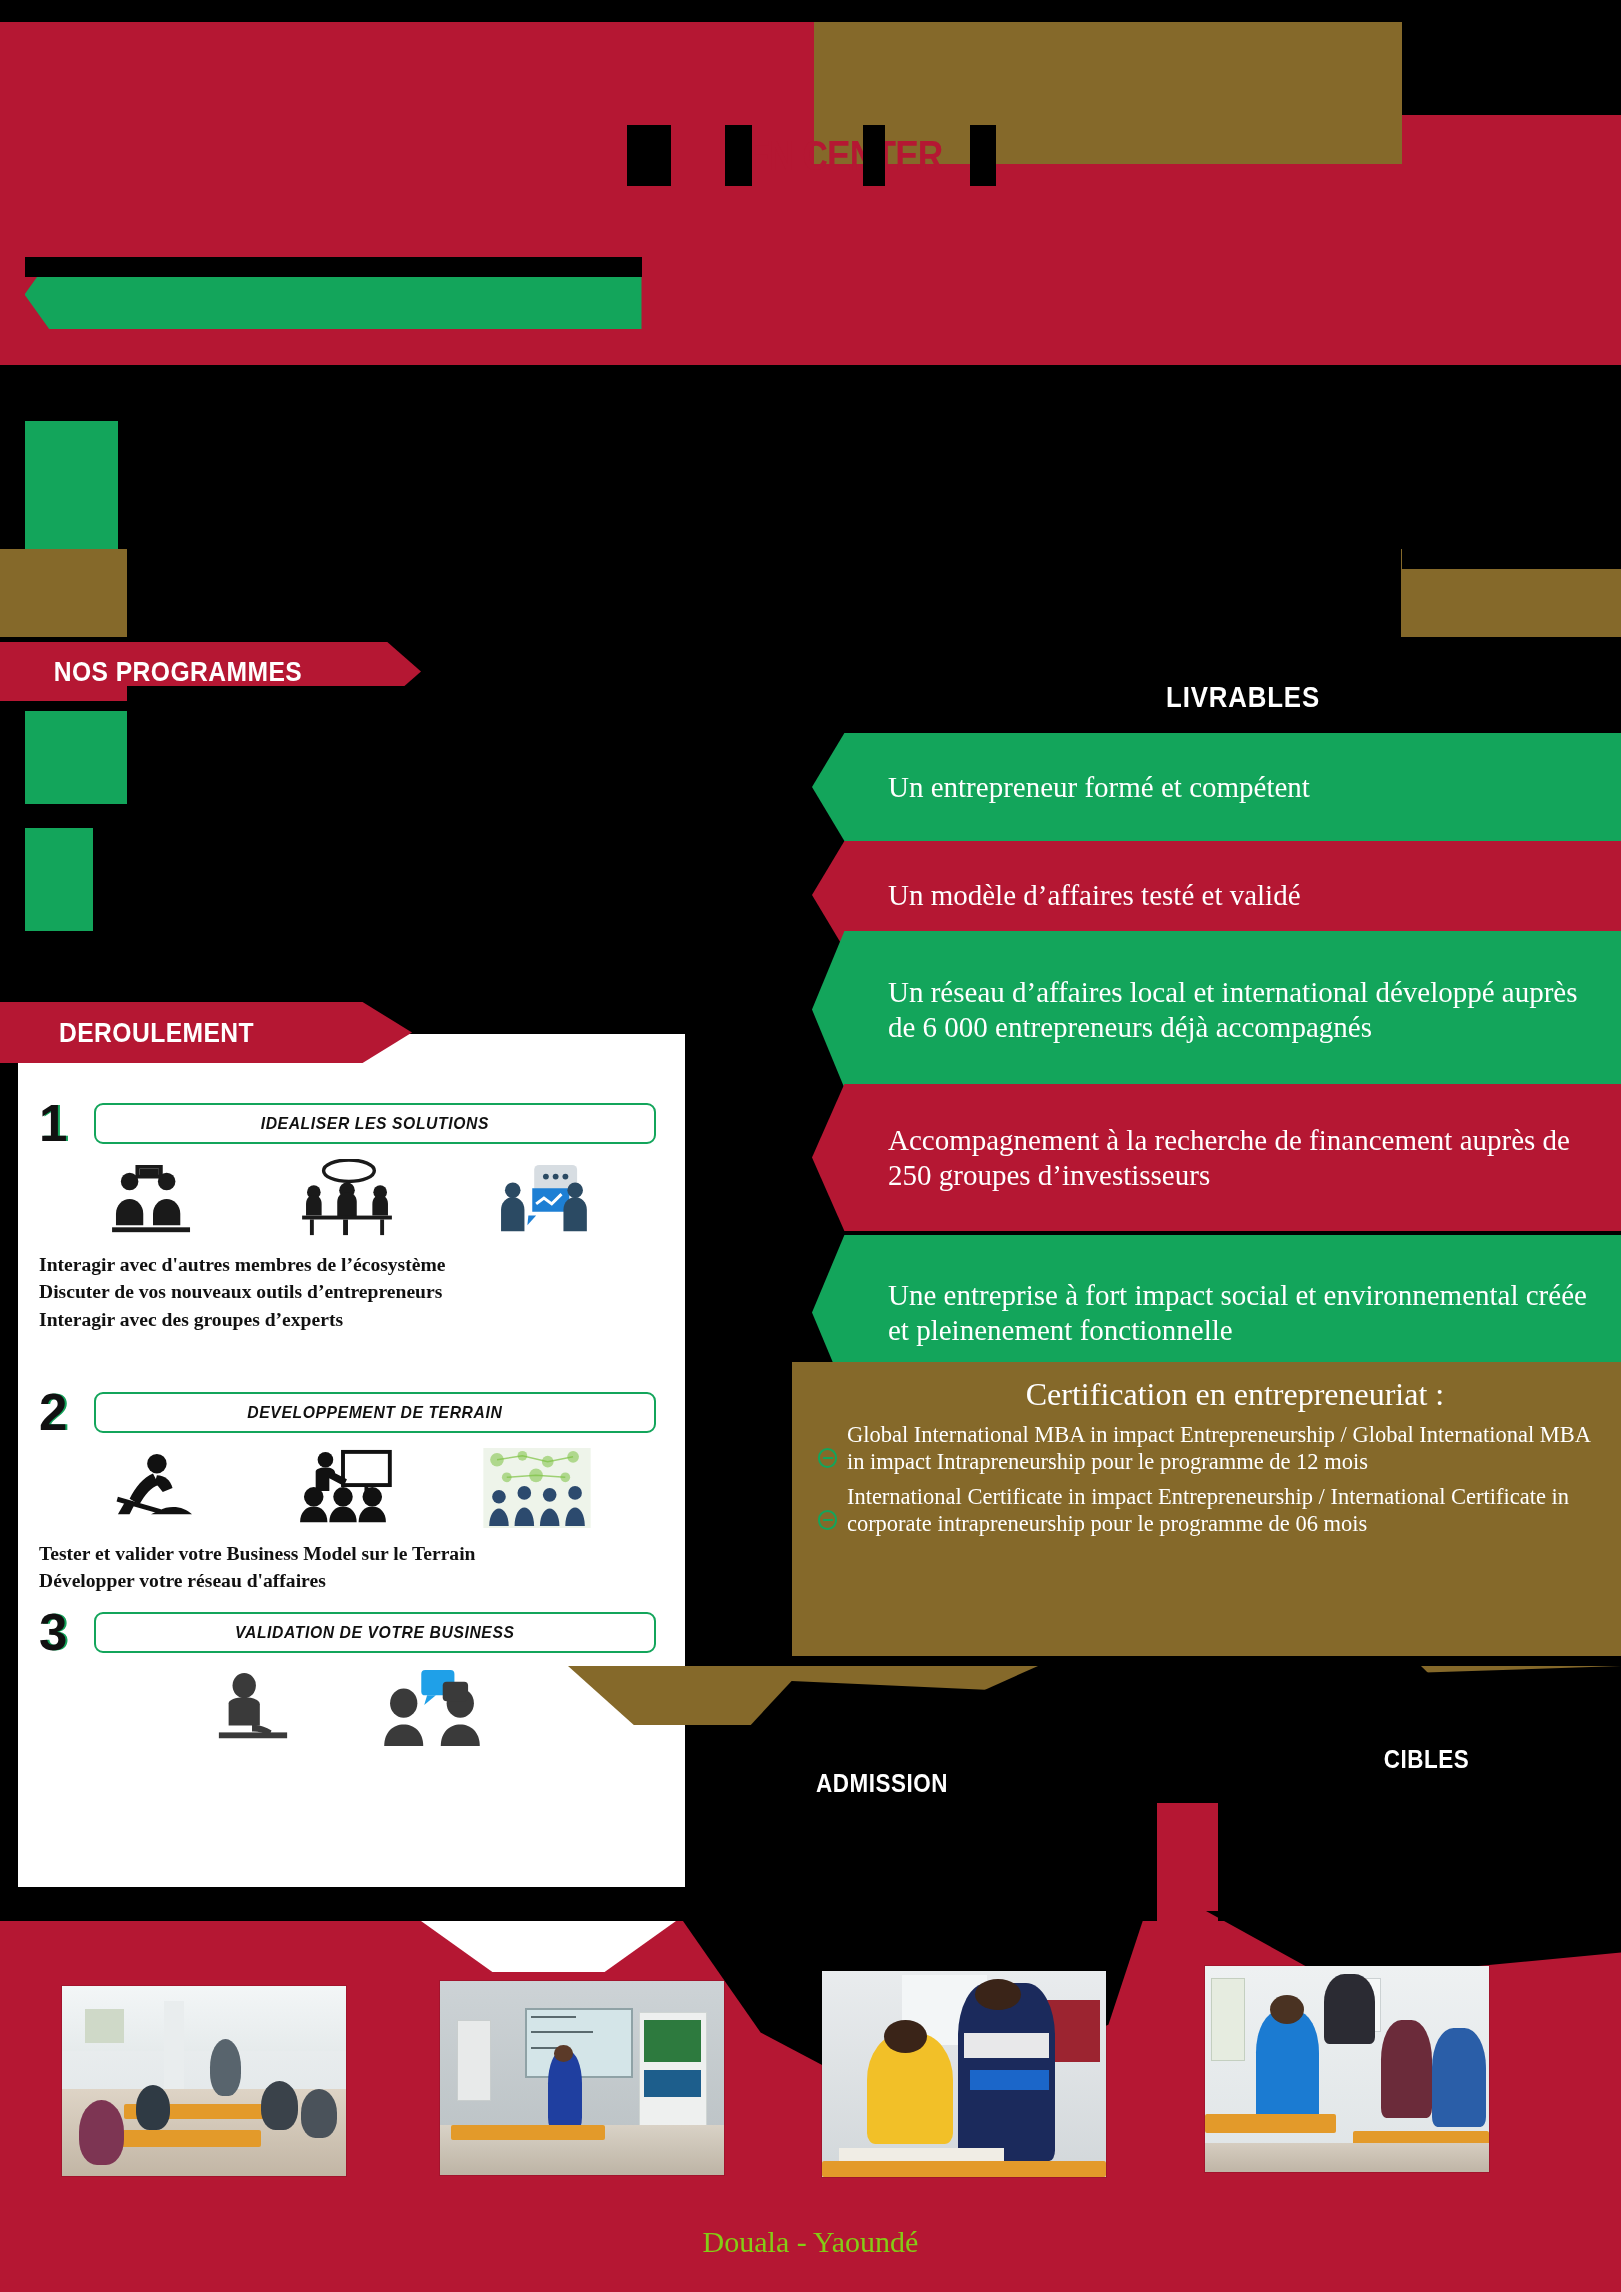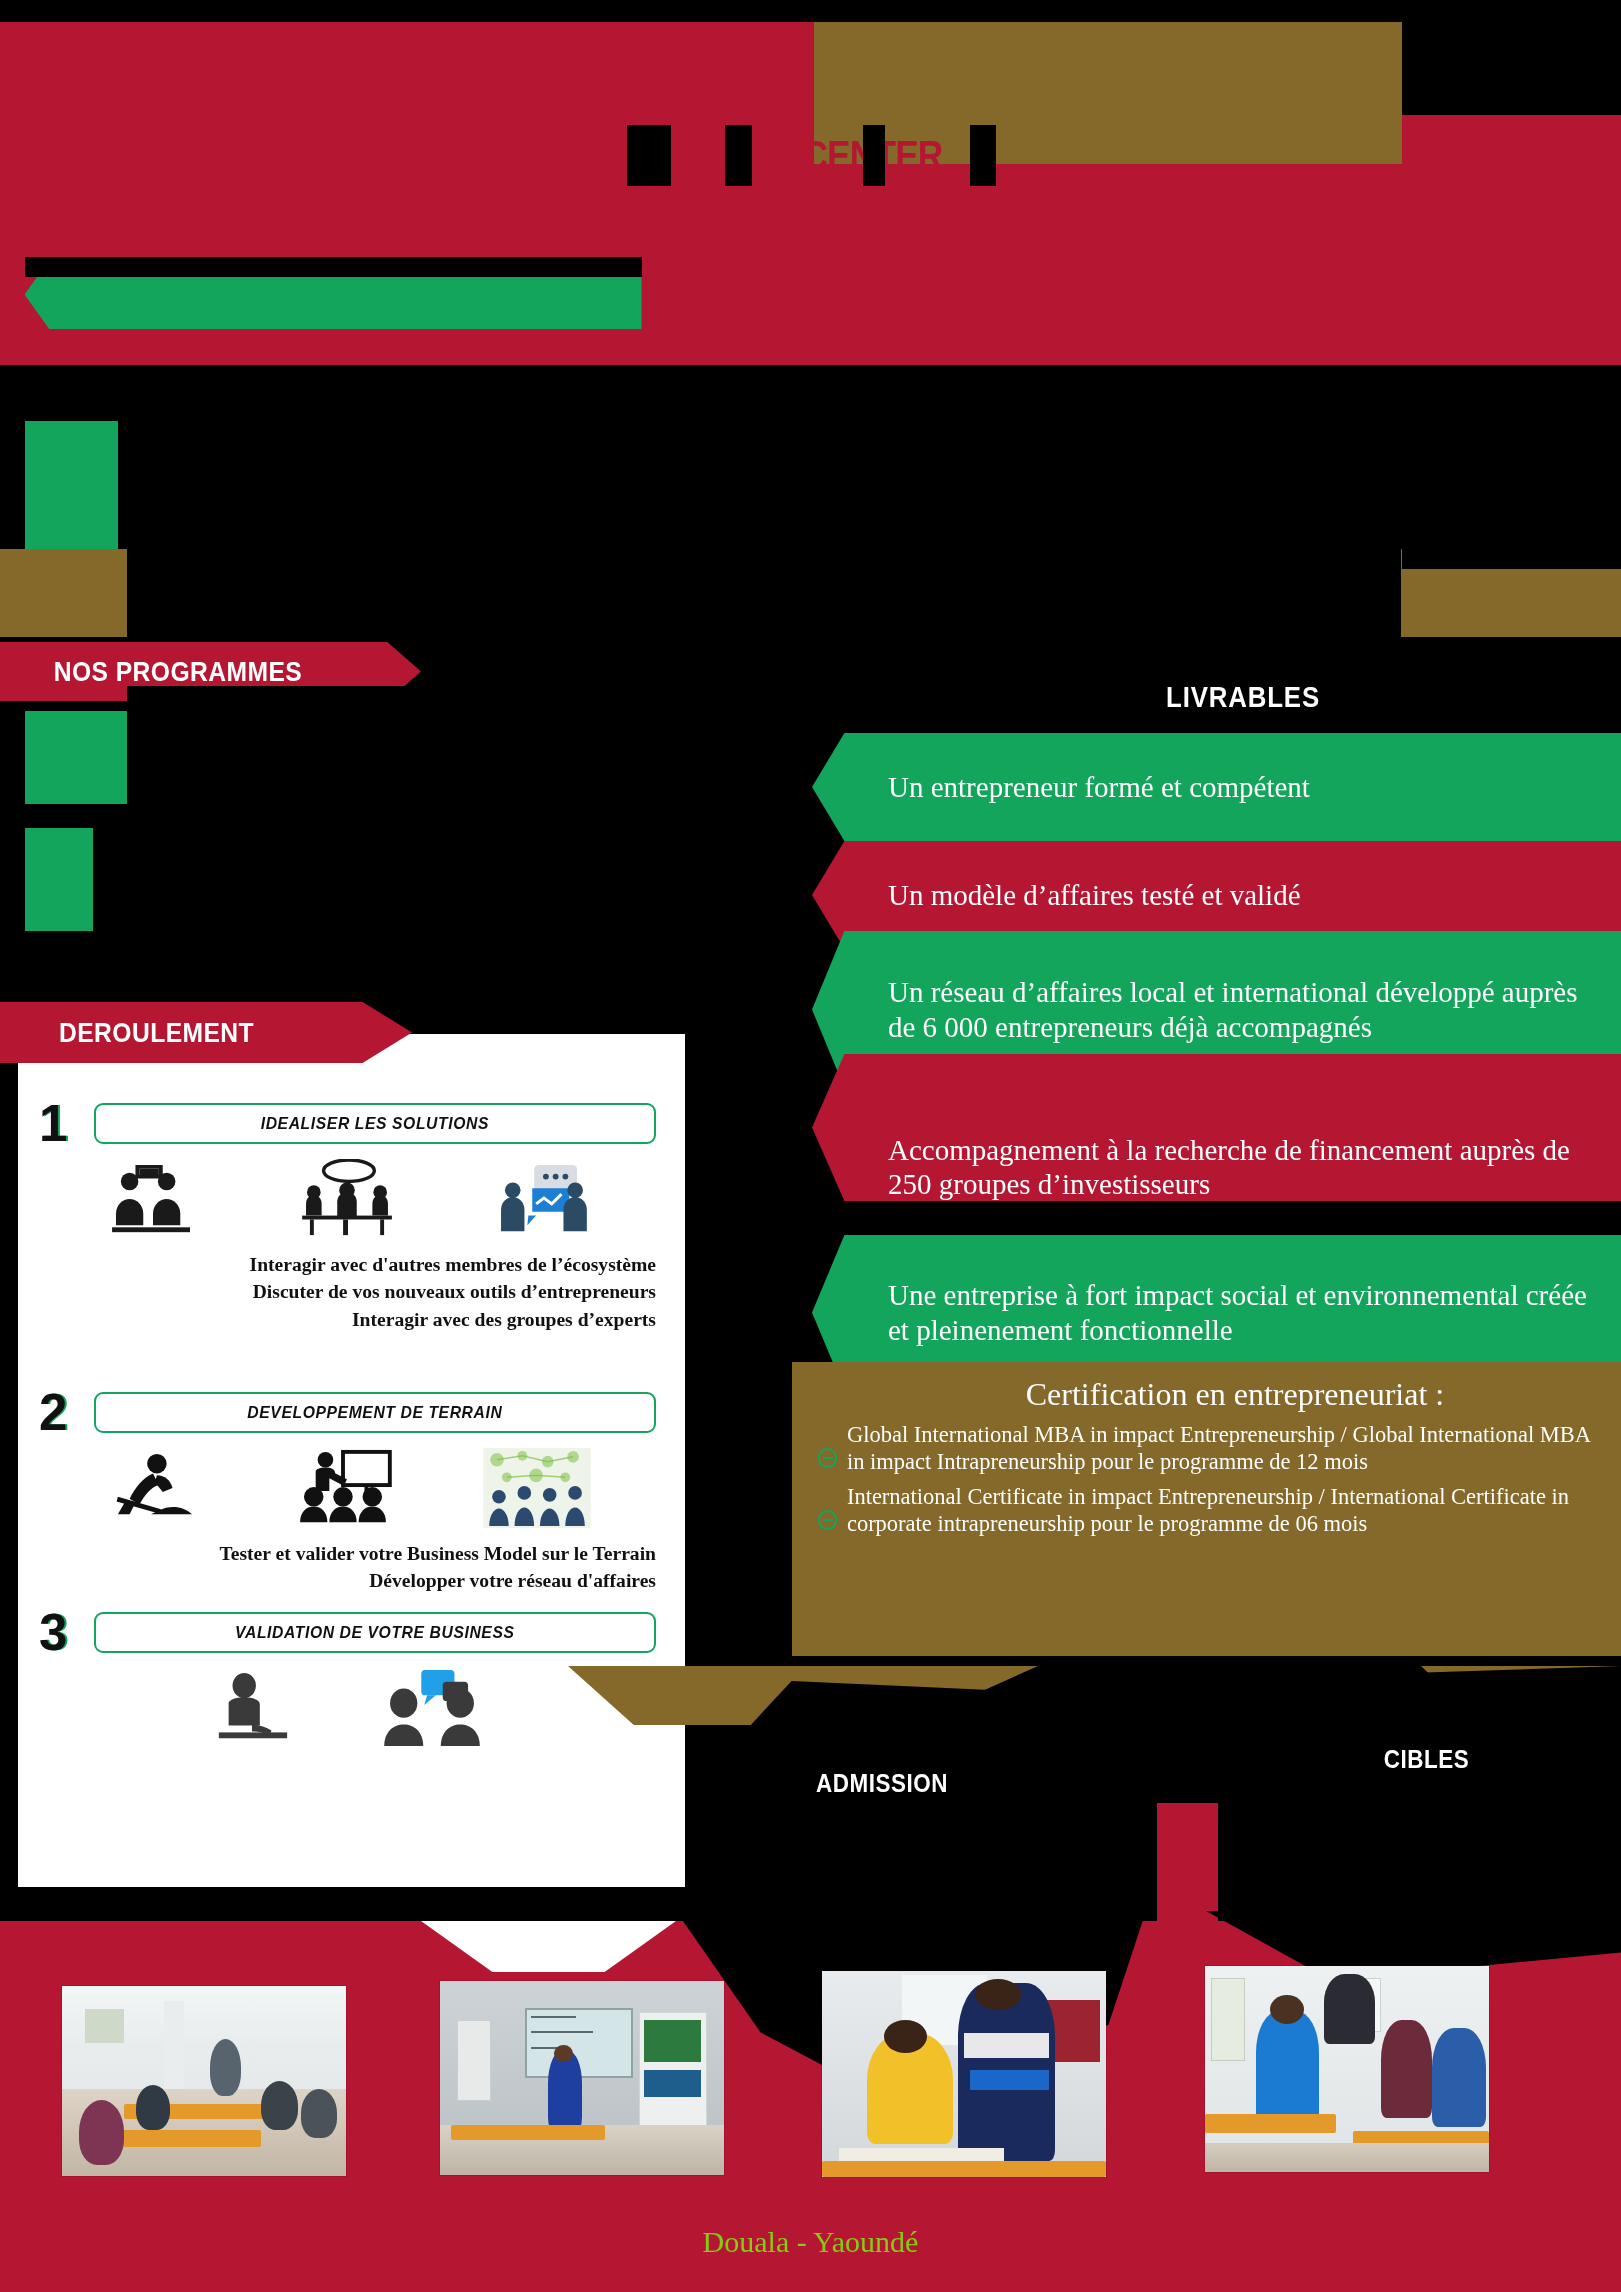--- a/index.html
+++ b/index.html
@@ -98,21 +98,21 @@
     height:41px; display:flex; align-items:center; justify-content:center;
   }
   .step-box span {
     font-size:15.7px; font-weight:700; font-style:italic; color:#111;
     letter-spacing:0.6px; font-family:"Liberation Sans", sans-serif;
   }
   .step-icons { display:flex; justify-content:space-around; align-items:flex-end; height:84px; margin-top:9.8px; padding:0 19.6px; }
   .step-lines { margin-top:7.8px; }
   .step-lines p {
     font-family:"Liberation Serif", serif;
-    font-size:19.6px; font-weight:700; color:#111; line-height:1.42;text-align:right;
+    font-size:19.6px; font-weight:700; color:#111; line-height:1.42;
   }
   .step-lines.justified p { text-align:justify; }
 
   
   #livrables-head {
     position:absolute; left:998px; top:660px; width:490px; height:74px;
     background:#000;
     clip-path:polygon(8% 0, 92% 0, 100% 50%, 92% 100%, 8% 100%, 0 50%);
   }
   #livrables-head .lbl {
@@ -129,21 +129,21 @@
   .livrable p {
     color:#FFFFFF;
     font-family:"Liberation Serif", serif;
     font-size:29px; line-height:1.18;
     padding-left:76px; padding-right:19.6px;
   }
 
   #liv-1 { top:733px;  height:108px; background:#13A55B; }
   #liv-2 { top:841px;  height:108px;  background:#B51733; }
   #liv-3 { top:931px;  height:157px; background:#13A55B; }
-  #liv-4 { top:1054px; height:147px; background:#B51733;align-items:flex-end; }
+  #liv-4 { top:1084px; height:147px; background:#B51733; }
   #liv-5 { top:1235px; height:155px; background:#13A55B; }
 
   
   #certification {
     position:absolute; left:792px; top:1362px; width:847px; height:294px;
     background:#85692A;
   }
   #cert-title {
     color:#FFFFFF; font-family:"Liberation Serif", serif;
     font-size:32px; text-align:center; padding-top:13.7px; padding-left:39px;

